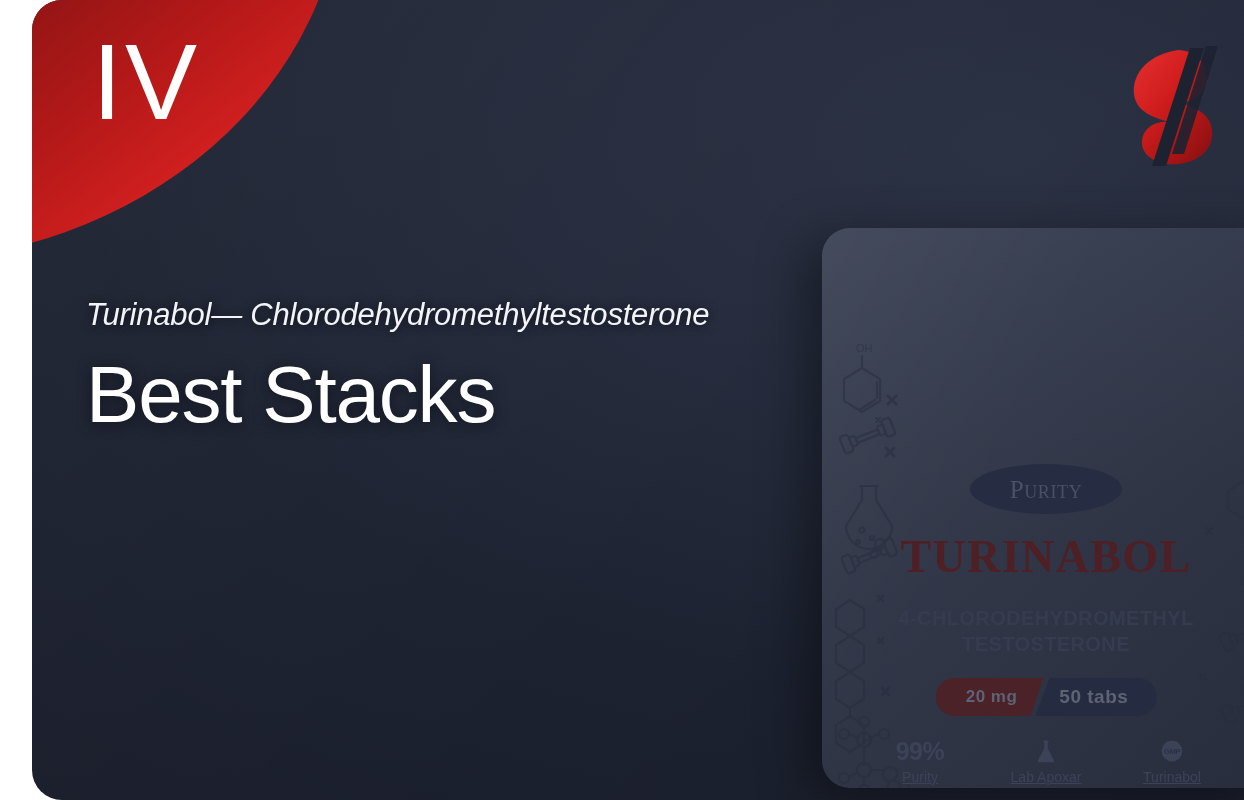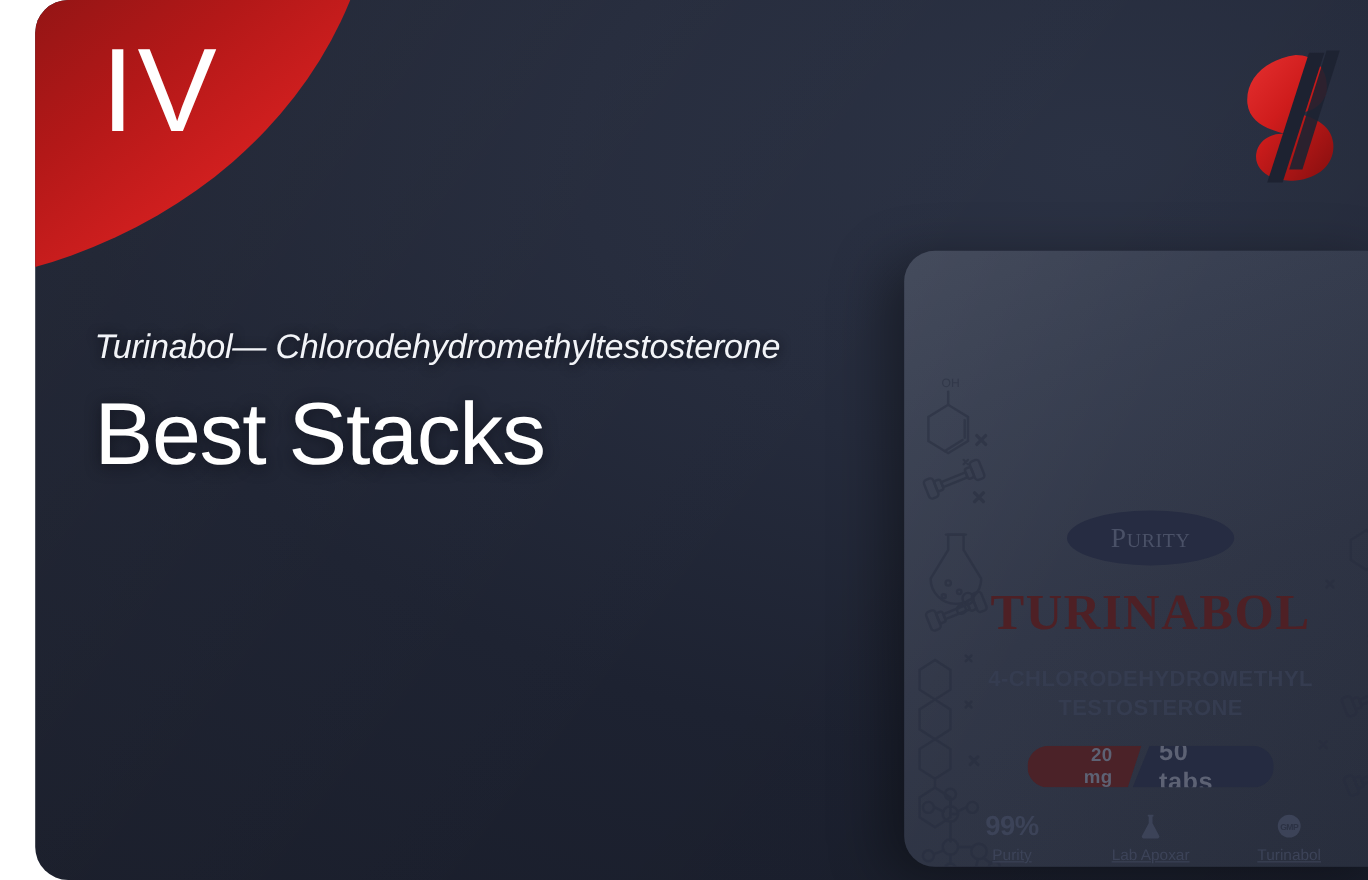--- a/index.html
+++ b/index.html
@@ -203,21 +203,21 @@
   }
   .dose-count {
     display: flex;
     align-items: center;
     justify-content: center;
     margin-left: -8px;
     padding: 0 28px 0 24px;
     background: #252b41;
     border-radius: 0 19px 19px 0;
     clip-path: polygon(12% 0, 100% 0, 100% 100%, 0 100%);
-    font-size: 23px;
+    font-size: 19px;
     font-weight: 700;
     letter-spacing: 0.5px;
     color: #5d6274;
   }
 
   
   .trust-row {
     position: absolute;
     left: 50%;
     transform: translateX(-50%);

